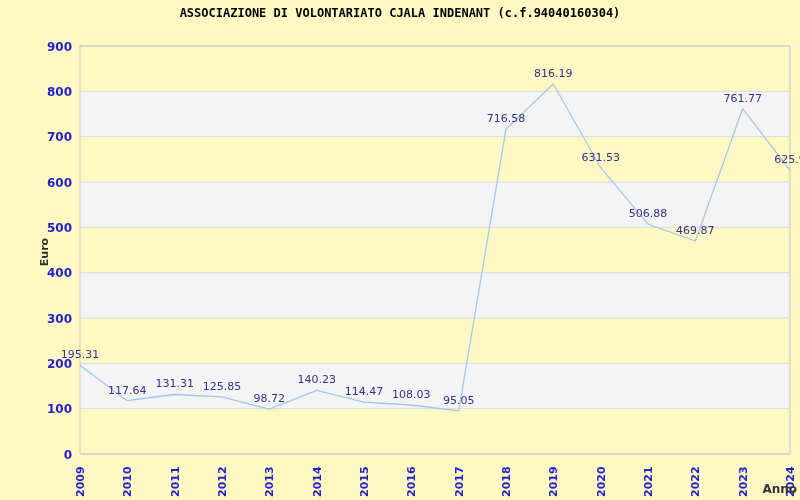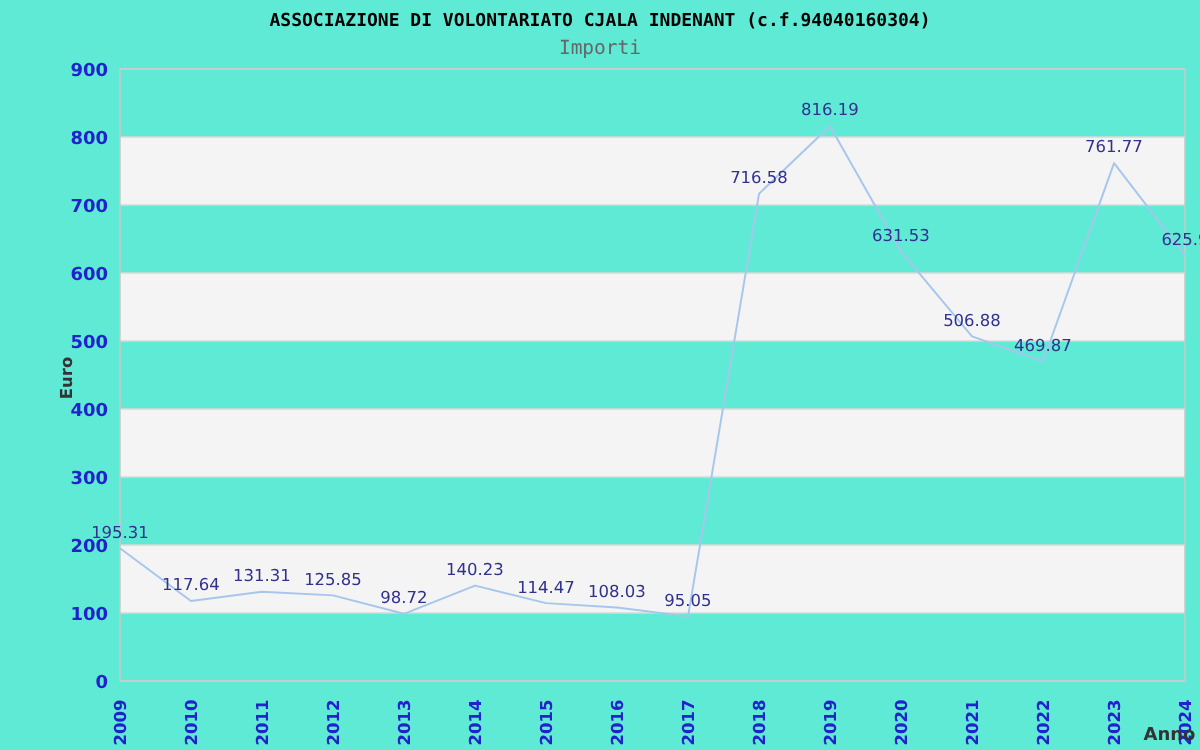--- a/index.html
+++ b/index.html
@@ -8,21 +8,21 @@
     background: #ffffff;
     width: 800px;
     height: 500px;
     overflow: hidden;
     font-family: "DejaVu Sans", "Liberation Sans", sans-serif;
   }
   .page {
     position: relative;
     width: 800px;
     height: 500px;
-    background: #5eead4;
+    background: #fef9c3;
   }
   .chart-title {
     position: absolute;
     top: 6px;
     left: 0;
     width: 100%;
     text-align: center;
     font-family: "DejaVu Sans Mono", "Liberation Mono", monospace;
     font-weight: bold;
     font-size: 12px;
@@ -47,21 +47,20 @@
   }
   svg text {
     font-family: "DejaVu Sans", "Liberation Sans", sans-serif;
   }
 </style>
 </head>
 <body>
 
 <div class="page">
   <div class="chart-title">ASSOCIAZIONE DI VOLONTARIATO CJALA INDENANT (c.f.94040160304)</div>
-  <div class="chart-subtitle">Importi</div>
   <svg id="chart" width="800" height="500">
       <rect x="80" y="363.33333333333337" width="710" height="45.333333333333314" fill="#f4f4f4"></rect>
       <rect x="80" y="272.6666666666667" width="710" height="45.333333333333314" fill="#f4f4f4"></rect>
       <rect x="80" y="182" width="710" height="45.333333333333314" fill="#f4f4f4"></rect>
       <rect x="80" y="91.33333333333337" width="710" height="45.333333333333314" fill="#f4f4f4"></rect>
       <line x1="80" y1="454" x2="790" y2="454" stroke="#d9d9d9" stroke-width="1"></line>
       <line x1="80" y1="408.6666666666667" x2="790" y2="408.6666666666667" stroke="#d9d9d9" stroke-width="1"></line>
       <line x1="80" y1="363.33333333333337" x2="790" y2="363.33333333333337" stroke="#d9d9d9" stroke-width="1"></line>
       <line x1="80" y1="318" x2="790" y2="318" stroke="#d9d9d9" stroke-width="1"></line>
       <line x1="80" y1="272.6666666666667" x2="790" y2="272.6666666666667" stroke="#d9d9d9" stroke-width="1"></line>

